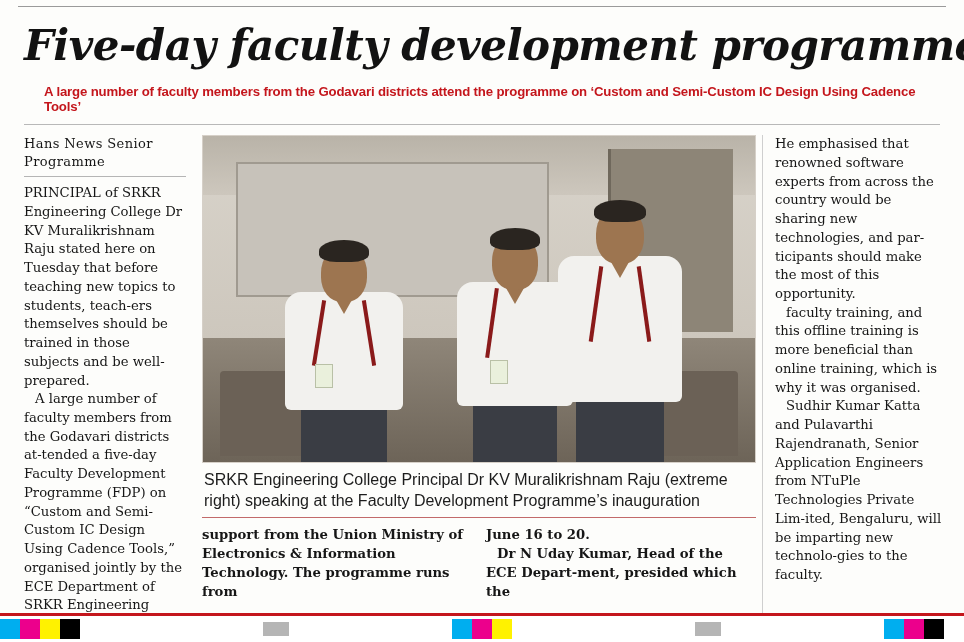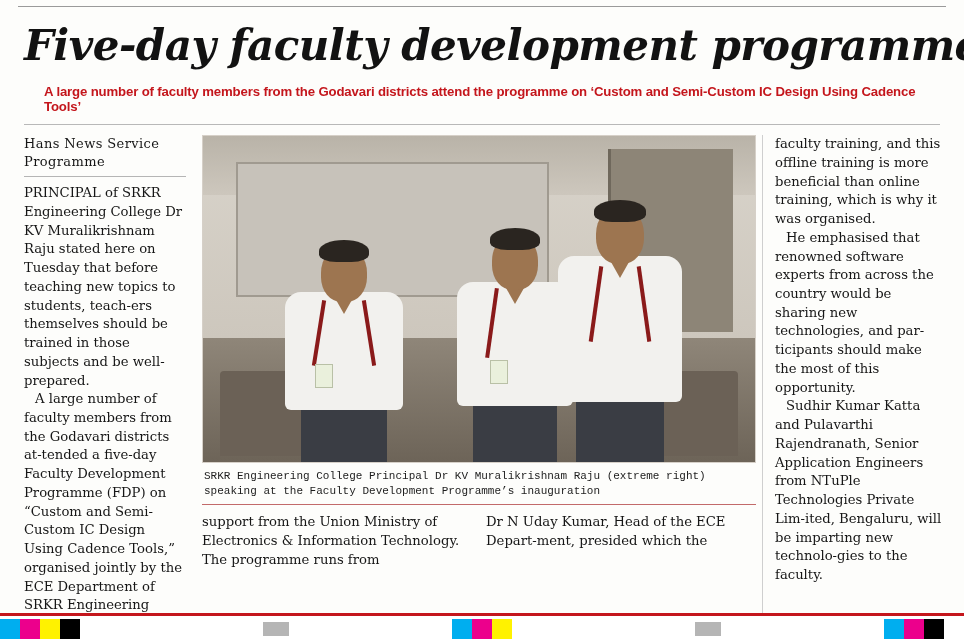--- a/index.html
+++ b/index.html
@@ -171,37 +171,38 @@
   }
   .badge {
     position: absolute; width: 16px; height: 22px; background: #eaf0dc;
     border: 1px solid #b9c0a6;
   }
   .trousers {
     position: absolute; left: 50%; transform: translateX(-50%);
     background: #3a3d44;
   }
   .caption {
-    font-family: Liberation Mono, monospace;
-    font-size: 11px;
+    font-family: Liberation Sans, sans-serif;
+    font-size: 16px;
     line-height: 1.32;
     color: #1c1c1c;
     padding: 6px 2px 6px 2px;
   }
   .caption-rule {
     border-top: 1px solid #c26a6a;
     margin: 0 0 8px 0;
   }
   .lower-cols {
     display: flex;
     gap: 14px;
     margin-top: 2px;
   }
   .lower-col {
     flex: 1 1 0;
+    font-weight: bold;
   }
   .strip {
     position: absolute;
     left: 0; bottom: 0;
     width: 964px;
     height: 26px;
     background: #ffffff;
     display: flex;
     align-items: center;
   }
@@ -227,21 +228,21 @@
   <h1 class="headline">Five-day faculty development programme begins</h1>
 
   <div class="subhead">A large number of faculty members from the Godavari districts attend the programme on ‘Custom and Semi-Custom IC Design Using Cadence Tools’</div>
 
   <div class="rule-under-sub"></div>
 
   <div class="content">
 
     <div class="col-left">
       <div class="byline">
-        <span>Hans News Service</span>
+        <span>Hans News Senior</span>
         <span class="l2">Programme</span>
       </div>
       <div class="byline-rule"></div>
       <p class="body">PRINCIPAL of SRKR Engineering College Dr KV Muralikrishnam Raju stated here on Tuesday that before teaching new topics to students, teach-ers themselves should be trained in those subjects and be well-prepared.</p>
       <p class="body">A large number of faculty members from the Godavari districts at-tended a five-day Faculty Development Programme (FDP) on “Custom and Semi-Custom IC Design Using Cadence Tools,” organised jointly by the ECE Department of SRKR Engineering College, JNTU- Kakinada (Spoke Academy), and the NIT Warangal Electronics &amp; ICT Academy with</p>
     </div>
 
     <div class="col-mid">
       <div class="photo-wrap">
         <div class="photo">
@@ -286,28 +287,29 @@
         </div>
         <div class="caption">SRKR Engineering College Principal Dr KV Muralikrishnam Raju (extreme right) speaking at the Faculty Development Programme’s inauguration</div>
         <div class="caption-rule"></div>
       </div>
 
       <div class="lower-cols">
         <div class="lower-col">
           <p class="body">support from the Union Ministry of Electronics &amp; Information Technology. The programme runs from</p>
         </div>
         <div class="lower-col">
+          <p class="body">June 16 to 20.</p>
           <p class="body">Dr N Uday Kumar, Head of the ECE Depart-ment, presided which the</p>
         </div>
       </div>
     </div>
 
     <div class="col-right">
+      <p class="body">He emphasised that renowned software experts from across the country would be sharing new technologies, and par-ticipants should make the most of this opportunity.</p>
       <p class="body">faculty training, and this offline training is more beneficial than online training, which is why it was organised.</p>
-      <p class="body">He emphasised that renowned software experts from across the country would be sharing new technologies, and par-ticipants should make the most of this opportunity.</p>
       <p class="body">Sudhir Kumar Katta and Pulavarthi Rajendranath, Senior Application Engineers from NTuPle Technologies Private Lim-ited, Bengaluru, will be imparting new technolo-gies to the faculty.</p>
     </div>
   </div>
 
   <div class="redline"></div>
 
   <div class="strip">
     <div class="strip-group" id="sg1">
         <div class="sw" style="background: rgb(0, 174, 239);"></div>
         <div class="sw" style="background: rgb(236, 0, 140);"></div>

